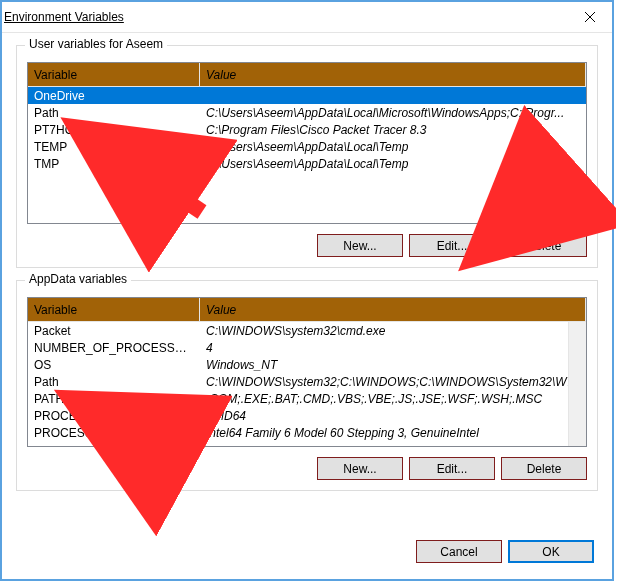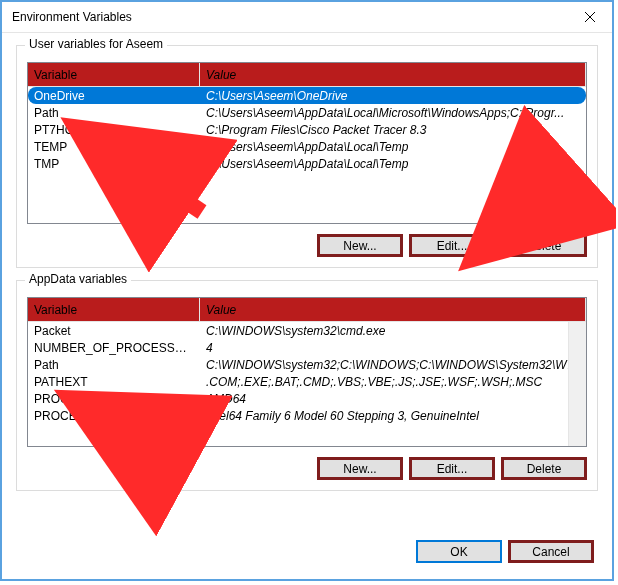--- a/index.html
+++ b/index.html
@@ -15,22 +15,23 @@
     height: 581px;
     border: 2px solid #5aa2e0;
     background: #ffffff;
     position: relative;
     box-sizing: border-box;
   }
   .titlebar {
     height: 30px;
     display: flex;
     align-items: center;
-    padding: 0 0 0 10px;
+    padding: 0 0 0 2px;
     border-bottom: 1px solid #e5e5e5;
+    text-decoration: underline;
   }
   .title-text {
     flex: 1;
     font-size: 12px;
   }
   .close-btn {
     width: 45px;
     height: 30px;
     display: flex;
     align-items: center;
@@ -55,21 +56,21 @@
     padding: 0 4px;
     font-size: 12px;
   }
   .listview {
     border: 1px solid #828790;
     background: #ffffff;
     position: relative;
   }
   .lv-header {
     display: flex;
-    background: #b91c1c;
+    background: #a16207;
     border-bottom: 1px solid #e5e5e5;
     font-size: 12px;
     height: 23px;
     align-items: center;
   }
   .lv-header > div {
     border-right: 1px solid #e5e5e5;
     padding: 0 6px;
     height: 100%;
     display: flex;
@@ -78,21 +79,20 @@
   }
   .lv-body {
     overflow: hidden;
   }
   .lv-row {
     display: flex;
     height: 17px;
     align-items: center;
     font-size: 12px;
     white-space: nowrap;
-    border-radius: 8px;
   }
   .lv-row.selected {
     background: #0078d7;
     color: #ffffff;
   }
   .lv-row > div {
     padding: 0 6px;
     overflow: hidden;
     text-overflow: ellipsis;
     flex-shrink: 0;
@@ -112,21 +112,21 @@
   .btnrow {
     display: flex;
     justify-content: flex-end;
     gap: 6px;
     margin-top: 10px;
   }
   .btn {
     width: 86px;
     height: 23px;
     background: #e1e1e1;
-    border: 3px solid #7f1d1d;
+    border: 1px solid #7f1d1d;
     font-family: inherit;
     font-size: 12px;
     cursor: pointer;
     padding: 0;
   }
   .footer {
     position: absolute;
     right: 18px;
     bottom: 16px;
     display: flex;
@@ -164,21 +164,20 @@
       <div class="groupbox-label">User variables for Aseem</div>
 
       <div class="listview" style="height:160px;">
         <div class="lv-header">
           <div class="col-var">Variable</div>
           <div class="col-val">Value</div>
         </div>
         <div class="lv-body" id="user-rows">
             <div class="lv-row selected">
               <div class="col-var">OneDrive</div>
-              <div class="col-val">C:\Users\Aseem\OneDrive</div>
             </div>
             <div class="lv-row">
               <div class="col-var">Path</div>
               <div class="col-val">C:\Users\Aseem\AppData\Local\Microsoft\WindowsApps;C:\Progr...</div>
             </div>
             <div class="lv-row">
               <div class="col-var">PT7HOME</div>
               <div class="col-val">C:\Program Files\Cisco Packet Tracer 8.3</div>
             </div>
             <div class="lv-row">
@@ -210,20 +209,24 @@
         <div class="lv-body" id="system-rows">
             <div class="lv-row">
               <div class="col-var">Packet</div>
               <div class="col-val">C:\WINDOWS\system32\cmd.exe</div>
             </div>
             <div class="lv-row">
               <div class="col-var">NUMBER_OF_PROCESSORS</div>
               <div class="col-val">4</div>
             </div>
             <div class="lv-row">
+              <div class="col-var">OS</div>
+              <div class="col-val">Windows_NT</div>
+            </div>
+            <div class="lv-row">
               <div class="col-var">Path</div>
               <div class="col-val">C:\WINDOWS\system32;C:\WINDOWS;C:\WINDOWS\System32\Wb...</div>
             </div>
             <div class="lv-row">
               <div class="col-var">PATHEXT</div>
               <div class="col-val">.COM;.EXE;.BAT;.CMD;.VBS;.VBE;.JS;.JSE;.WSF;.WSH;.MSC</div>
             </div>
             <div class="lv-row">
               <div class="col-var">PROCESSOR_ARCHITECTURE</div>
               <div class="col-val">AMD64</div>
@@ -239,22 +242,22 @@
       <div class="btnrow">
         <button class="btn">New...</button>
         <button class="btn">Edit...</button>
         <button class="btn">Delete</button>
       </div>
     </div>
 
   </div>
 
   <div class="footer">
+    <button class="btn">Cancel</button>
     <button class="btn default">OK</button>
-    <button class="btn">Cancel</button>
   </div>
 
   <svg class="overlay" width="614" height="581">
     <defs>
       <marker id="ah" viewBox="0 0 10 10" refX="8" refY="5" markerWidth="10" markerHeight="10" orient="auto-start-reverse">
         <path d="M0,0 L10,5 L0,10 z" fill="#ff2a2a"></path>
       </marker>
     </defs>
 
     <path d="M 200,210 L 85,133" stroke="#ff2a2a" stroke-width="16" marker-end="url(#ah)"></path>

